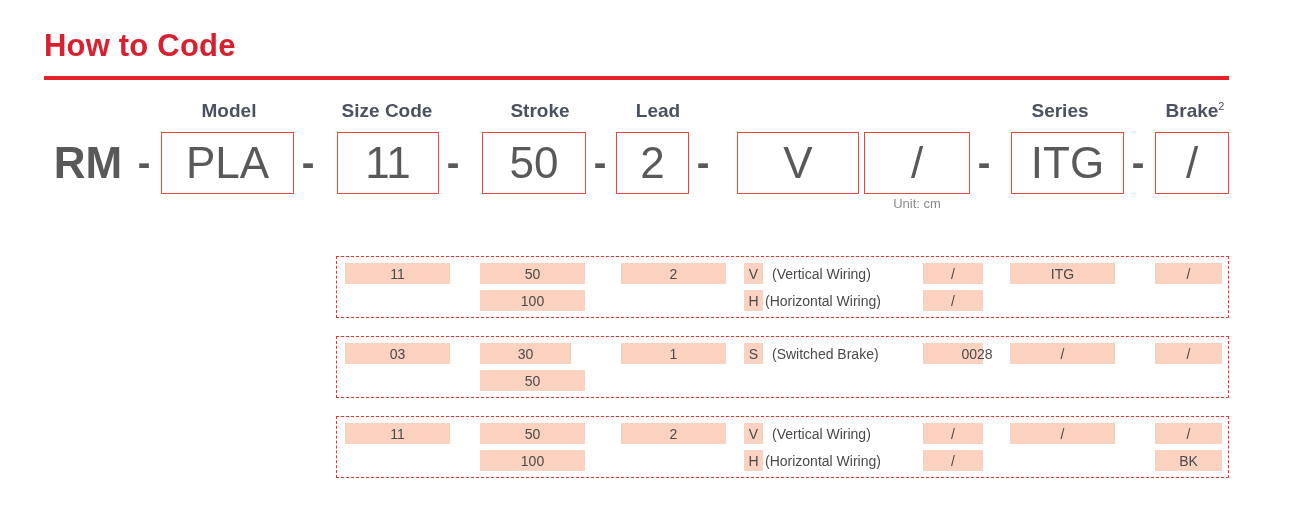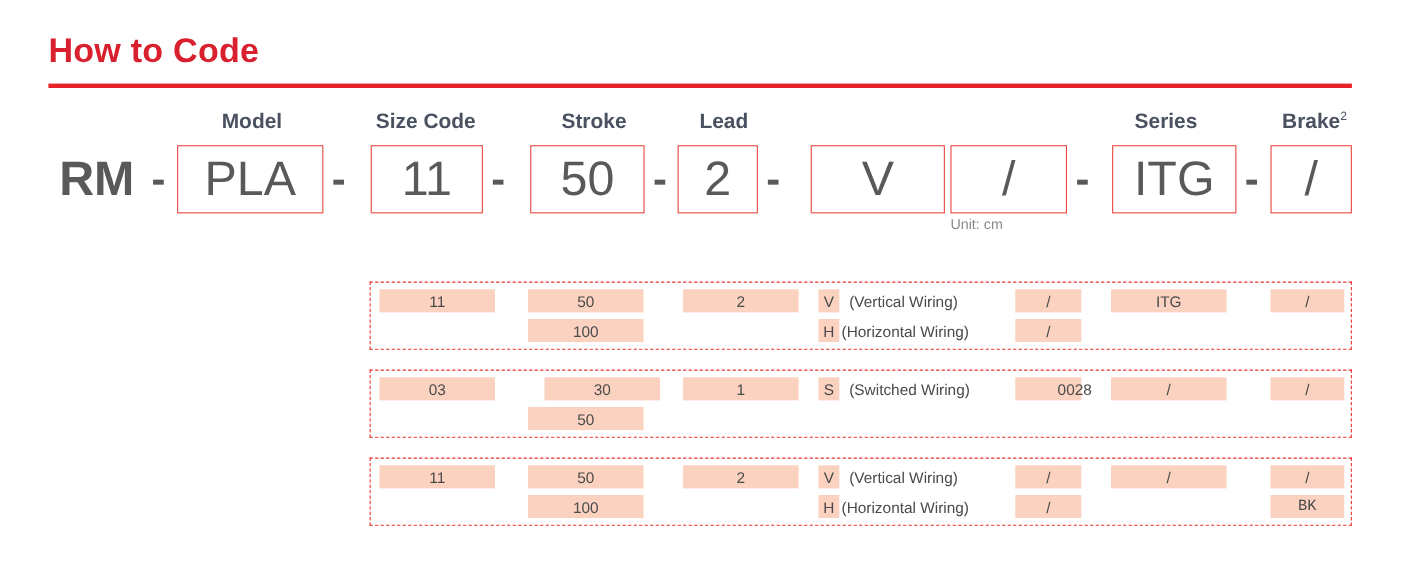--- a/index.html
+++ b/index.html
@@ -97,20 +97,21 @@
     justify-content: center;
     font-size: 38px;
     font-weight: bold;
     color: #595959;
   }
   #unit-note {
     position: absolute;
     top: 96px;
     font-size: 13px;
     color: #8a8a8a;
+    text-align: center;
     white-space: nowrap;
   }
 
   
   .opt-block {
     position: absolute;
     left: 336px;
     width: 893px;
     border: 1.6px dashed #e8332f;
     box-sizing: border-box;
@@ -213,24 +214,24 @@
     <div class="chip" style="left:143px; width:105px;">100</div>
     <div class="wire-letter" style="left:407px;">H</div>
     <div class="wire-text" style="left:428px;">(Horizontal Wiring)</div>
     <div class="chip" style="left:586px; width:60px;">/</div>
   </div>
 </div>
 
 <div class="opt-block" id="opt-block-1" style="top:336px; height:62px;">
   <div class="opt-row" style="margin-top:6px;">
     <div class="chip" style="left:8px;  width:105px;">03</div>
-    <div class="chip" style="left:158px; width:105px;">30</div>
+    <div class="chip" style="left:143px; width:91px;">30</div>
     <div class="chip" style="left:284px; width:105px;">1</div>
     <div class="wire-letter" style="left:407px;">S</div>
-    <div class="wire-text" style="left:435px;">(Switched Wiring)</div>
+    <div class="wire-text" style="left:435px;">(Switched Brake)</div>
     <div class="chip" style="left:586px; width:60px;padding-left:48px;">0028</div>
     <div class="chip" style="left:673px; width:105px;">/</div>
     <div class="chip" style="left:818px; width:67px;">/</div>
   </div>
   <div class="opt-row" style="margin-top:4px;">
     <div class="chip" style="left:143px; width:105px;">50</div>
   </div>
 </div>
 
 <div class="opt-block" id="opt-block-2" style="top:416px; height:62px;">
@@ -242,15 +243,15 @@
     <div class="wire-text" style="left:435px;">(Vertical Wiring)</div>
     <div class="chip" style="left:586px; width:60px;">/</div>
     <div class="chip" style="left:673px; width:105px;">/</div>
     <div class="chip" style="left:818px; width:67px;">/</div>
   </div>
   <div class="opt-row" style="margin-top:4px;">
     <div class="chip" style="left:143px; width:105px;">100</div>
     <div class="wire-letter" style="left:407px;">H</div>
     <div class="wire-text" style="left:428px;">(Horizontal Wiring)</div>
     <div class="chip" style="left:586px; width:60px;">/</div>
-    <div class="chip" style="left:818px; width:67px;font-family:Liberation Mono, monospace;">BK</div>
+    <div class="chip" style="left:818px; width:67px;">BK</div>
   </div>
 </div>
 
 </body></html>

